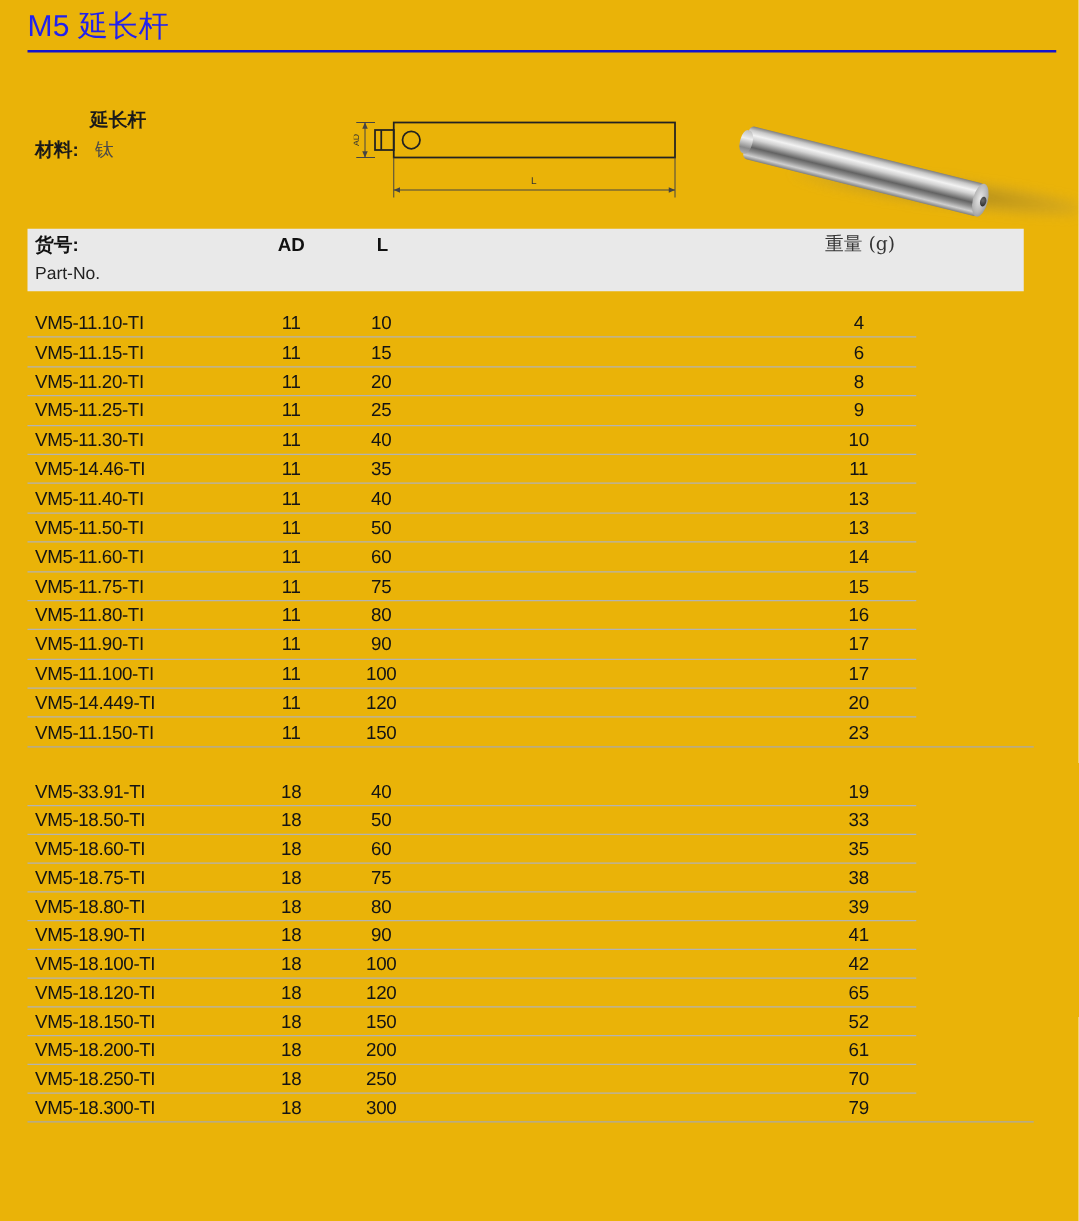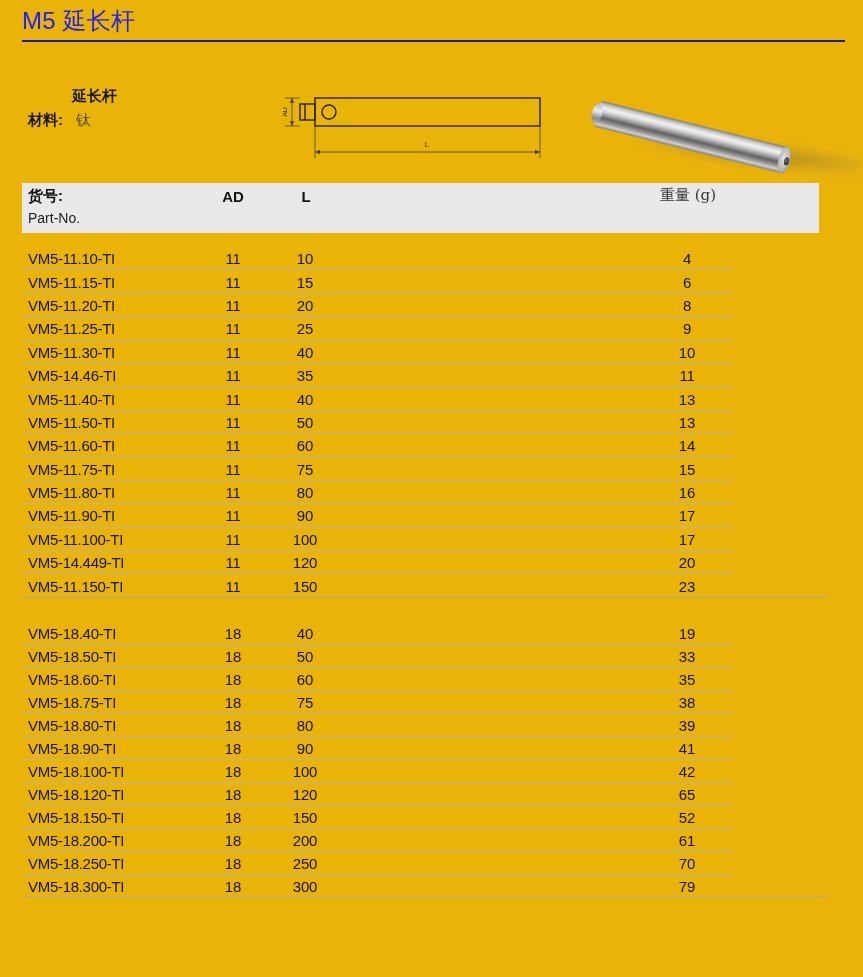--- a/index.html
+++ b/index.html
@@ -276,21 +276,21 @@
           <span class="c-part">VM5-11.150-TI</span>
           <span class="c-ad">11</span>
           <span class="c-l">150</span>
           <span class="c-sp"></span>
           <span class="c-wt">23</span>
         </div>
       </div>
     <div class="group-gap"></div>
     <div class="group" id="group2">
         <div class="row">
-          <span class="c-part">VM5-18.40-TI</span>
+          <span class="c-part">VM5-33.91-TI</span>
           <span class="c-ad">18</span>
           <span class="c-l">40</span>
           <span class="c-sp"></span>
           <span class="c-wt">19</span>
         </div>
         <div class="row">
           <span class="c-part">VM5-18.50-TI</span>
           <span class="c-ad">18</span>
           <span class="c-l">50</span>
           <span class="c-sp"></span>

